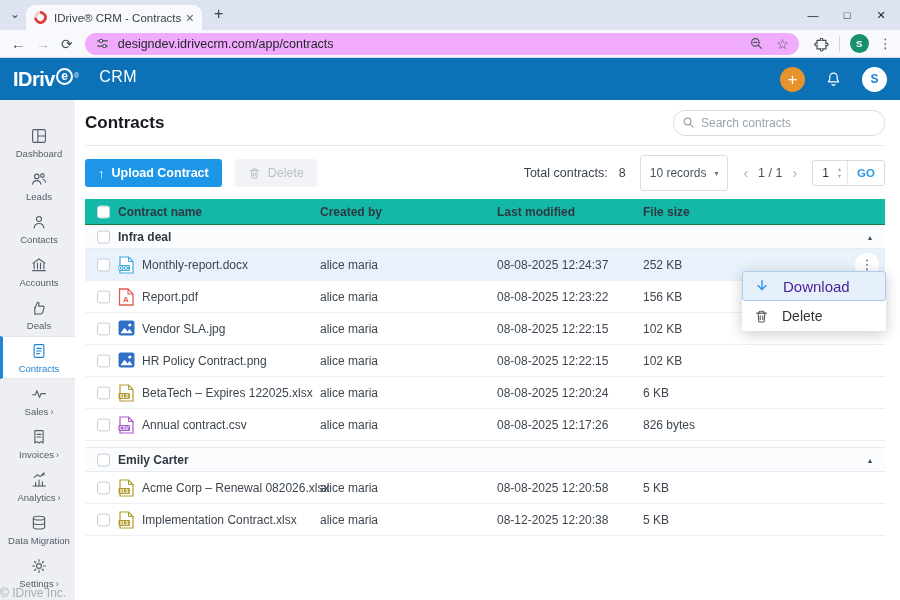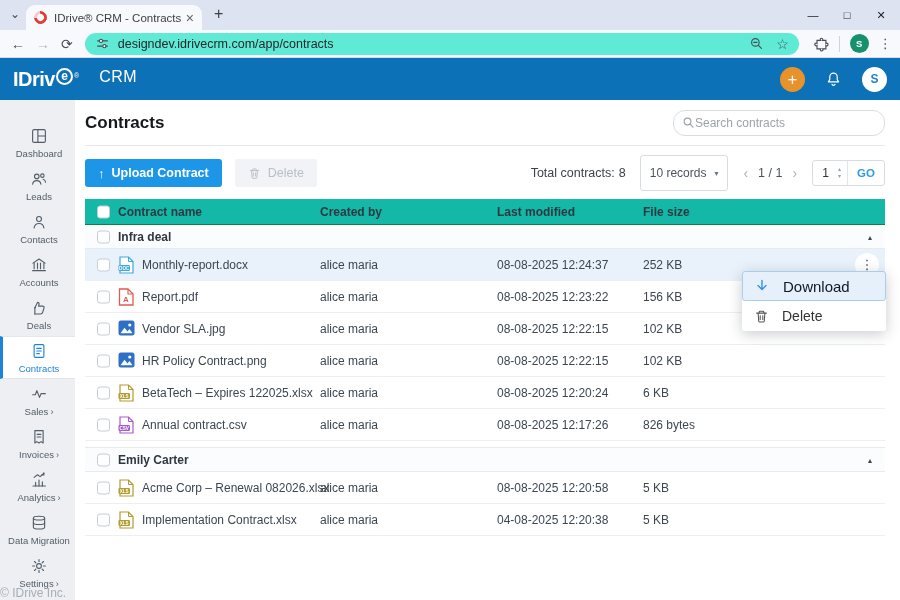--- a/index.html
+++ b/index.html
@@ -15,21 +15,21 @@
 .tab-title{font-size:11.5px;color:#3c4043;white-space:nowrap;overflow:hidden;flex:1}
 .tab-close{font-size:14px;color:#5f6368;margin-left:4px;cursor:pointer;line-height:1}
 .newtab{position:absolute;left:214px;top:5px;font-size:16px;color:#3c4043;cursor:pointer}
 .win-controls{position:absolute;right:2px;top:0;height:30px;display:flex;align-items:center}
 .win-btn{width:34px;text-align:center;font-size:11px;color:#202124;cursor:pointer}
 
 
 .addressbar{position:absolute;left:0;top:30px;width:900px;height:28px;background:#f8f9fd;border-bottom:1px solid #d8dbe2;display:flex;align-items:center}
 .nav-ic{font-size:14px;color:#454c55;margin-left:11px;cursor:pointer;line-height:1}
 .nav-ic.disabled{color:#b2b8c0}
-.omnibox{margin-left:12px;width:714px;height:22px;background:#5eead4;border-radius:11px;display:flex;align-items:center;padding:0 10px}
+.omnibox{margin-left:12px;width:714px;height:22px;background:#f0abfc;border-radius:11px;display:flex;align-items:center;padding:0 10px}
 .url{font-size:12.5px;color:#24262b;margin-left:8px;flex:1;white-space:nowrap;overflow:hidden}
 .omni-right{display:flex;align-items:center;gap:12px;margin-left:8px}
 .chrome-right{display:flex;align-items:center;margin-left:14px;gap:10px}
 .vdiv{width:1px;height:16px;background:#cfd3dc}
 .chrome-avatar{width:19px;height:19px;border-radius:50%;background:#17916c;color:#fff;font-size:9.5px;display:flex;align-items:center;justify-content:center;font-weight:700;cursor:pointer}
 .kebab-ic{font-size:13px;color:#454c55;cursor:pointer}
 
 
 .appheader{position:absolute;left:0;top:58px;width:900px;height:42px;background:#0d71b8;display:flex;align-items:center;padding:0 13px}
 .logo{display:flex;align-items:flex-start;color:#fff;cursor:pointer}
@@ -51,31 +51,31 @@
 .sarrow{font-size:9px;margin-left:2px}
 .sitem.active{background:#fff;border-left:3px solid #1d84d8;border-top:1px solid #e3e6ea;border-bottom:1px solid #e3e6ea}
 .sitem.active svg{stroke:#1d84d8}
 .sitem.active .slabel{color:#1d84d8}
 .sfoot{position:absolute;bottom:0;width:100%;font-size:12px;color:#a8aeb8}
 
 
 .main{position:absolute;left:75px;top:100px;width:825px;height:500px;background:#fff;padding:0 15px 0 10px}
 .page-head{height:46px;display:flex;align-items:center;justify-content:space-between;border-bottom:1px solid #e5e8ed}
 .page-title{font-size:17px;font-weight:700;color:#15191e}
-.searchbox{width:212px;height:26px;border:1px solid #d9dde3;border-radius:12px;display:flex;align-items:center;padding:10px 8px;gap:0;background:#fff}
+.searchbox{width:212px;height:26px;border:1px solid #d9dde3;border-radius:12px;display:flex;align-items:center;padding:10px 8px;gap:6px;background:#fff}
 .searchbox svg{flex:none}
 .searchbox input{border:none;outline:none;flex:1;font-size:12px;color:#333;font-family:inherit;background:transparent;min-width:0}
 .searchbox input::placeholder{color:#9aa3ad}
 
 .toolbar{margin-top:9px;display:flex;align-items:center}
 .btn-upload{height:28px;background:#1d96e8;color:#fff;border:none;border-radius:3px;font-size:12.5px;font-weight:700;padding:0 13px;display:flex;align-items:center;gap:7px;font-family:inherit;cursor:pointer}
 .up-arrow{font-size:13px;font-weight:400}
 .btn-delete{height:28px;background:#f2f3f6;color:#b9bfc8;border:none;border-radius:3px;font-size:12.5px;padding:0 13px;margin-left:13px;display:flex;align-items:center;gap:7px;font-family:inherit;cursor:default}
 .tb-right{margin-left:auto;display:flex;align-items:center}
-.total{font-size:12.5px;color:#3a434d;display:flex;gap:4px}
+.total{font-size:12.5px;color:#3a434d;display:flex;gap:11px}
 .records{margin-left:14px;height:26px;border:1px solid #d8dce2;border-radius:3px;display:flex;align-items:center;padding:17px 9px;font-size:12px;color:#4a545e;gap:8px;cursor:pointer;background:#fff}
 .caret{font-size:8px;color:#6a7682}
 .pager{display:flex;align-items:center;gap:10px;margin-left:15px;font-size:12.5px;color:#4a545e}
 .pg-arrow{color:#a9b1ba;font-size:14px;cursor:pointer;line-height:1}
 .goto{margin-left:15px;height:26px;border:1px solid #d8dce2;border-radius:3px;display:flex;align-items:stretch;background:#fff}
 .goto-val{width:25px;display:flex;align-items:center;justify-content:center;font-size:12px;color:#333}
 .spin{display:flex;flex-direction:column;justify-content:center;font-size:6px;color:#9aa3ad;line-height:1.1;padding-right:6px;cursor:pointer}
 .goto-div{width:1px;background:#e2e6ea}
 .goto-go{display:flex;align-items:center;padding:0 9px;font-size:11.5px;font-weight:700;color:#2e9be6;cursor:pointer}
 
@@ -97,21 +97,21 @@
 .c-mod{left:412px}
 .c-size{left:558px}
 .checkbox{width:13px;height:13px;border:1px solid #c6ccd4;border-radius:3px;background:#fff;display:block;cursor:pointer}
 .gcaret{position:absolute;right:13px;top:50%;transform:translateY(-50%);font-size:8px;color:#3c4650;cursor:pointer}
 .kebab{position:absolute;right:6px;top:50%;transform:translateY(-50%);width:24px;height:24px;border-radius:50%;background:#fff;display:flex;align-items:center;justify-content:center;font-size:13px;color:#3c4650;cursor:pointer}
 .ficon{position:absolute;left:33px;top:50%;transform:translateY(-50%);width:17px;height:18px;display:flex}
 
 
 .ctxmenu{position:absolute;left:742px;top:271px;width:144px;background:#fff;border-radius:4px;box-shadow:0 3px 14px rgba(60,70,80,.28);z-index:50}
 .ctx-item{height:30px;display:flex;align-items:center;padding:0 11px;gap:13px;font-size:14px;color:#333;cursor:pointer;background:#fff;border:1px solid transparent;border-radius:3px}
-.ctx-item.hl{background:#e6f0fb;border:1px solid #abccee;color:#0f172a;font-size:15px}
+.ctx-item.hl{background:#e6f0fb;border:1px solid #abccee;color:#4c1d95;font-size:15px}
 .ctx-item svg{flex:none}
 </style>
 </head>
 <body>
 
 <div class="screen">
 
   <div class="tabbar">
     <span class="tab-search">⌄</span>
     <div class="tab">
@@ -464,21 +464,21 @@
               <span class="ficon">
                 <svg width="16" height="18" viewBox="0 0 16 18">
                   <path d="M2 1h8.5L15 5.5V17H2z" fill="#fff" stroke="#b39a2e" stroke-width="1.2"></path>
                   <path d="M10.5 1v4.5H15" fill="none" stroke="#b39a2e" stroke-width="1"></path>
                   <rect x="0.5" y="9" width="11.5" height="6" rx="1.2" fill="#b39a2e"></rect>
                   <text x="6.2" y="13.6" font-size="4.6" font-weight="bold" fill="#fff" text-anchor="middle" font-family="Liberation Sans, sans-serif">XLS</text>
                 </svg>
               </span>
               <span class="cell c-name-text">Implementation Contract.xlsx</span>
               <span class="cell c-created">alice maria</span>
-              <span class="cell c-mod">04-08-2025 12:20:38</span>
+              <span class="cell c-mod">08-12-2025 12:20:38</span>
               <span class="cell c-size">5 KB</span>
             </div>
           </div>
         </div>
     </div>
   </div>
 
   <div class="ctxmenu" id="ctxmenu">
       <div class="ctx-item hl">
         <svg width="16" height="16" viewBox="0 0 20 20" fill="none" stroke="#2e8fe0" stroke-width="1.7" stroke-linecap="round" stroke-linejoin="round">

